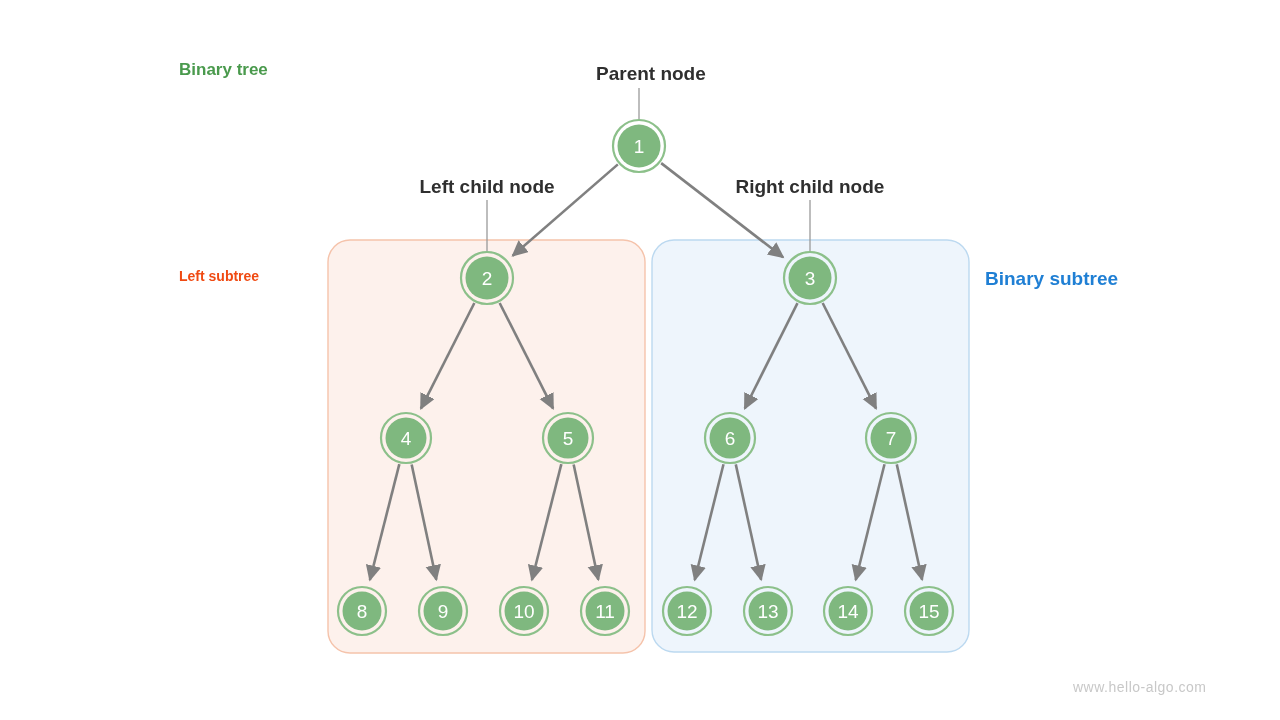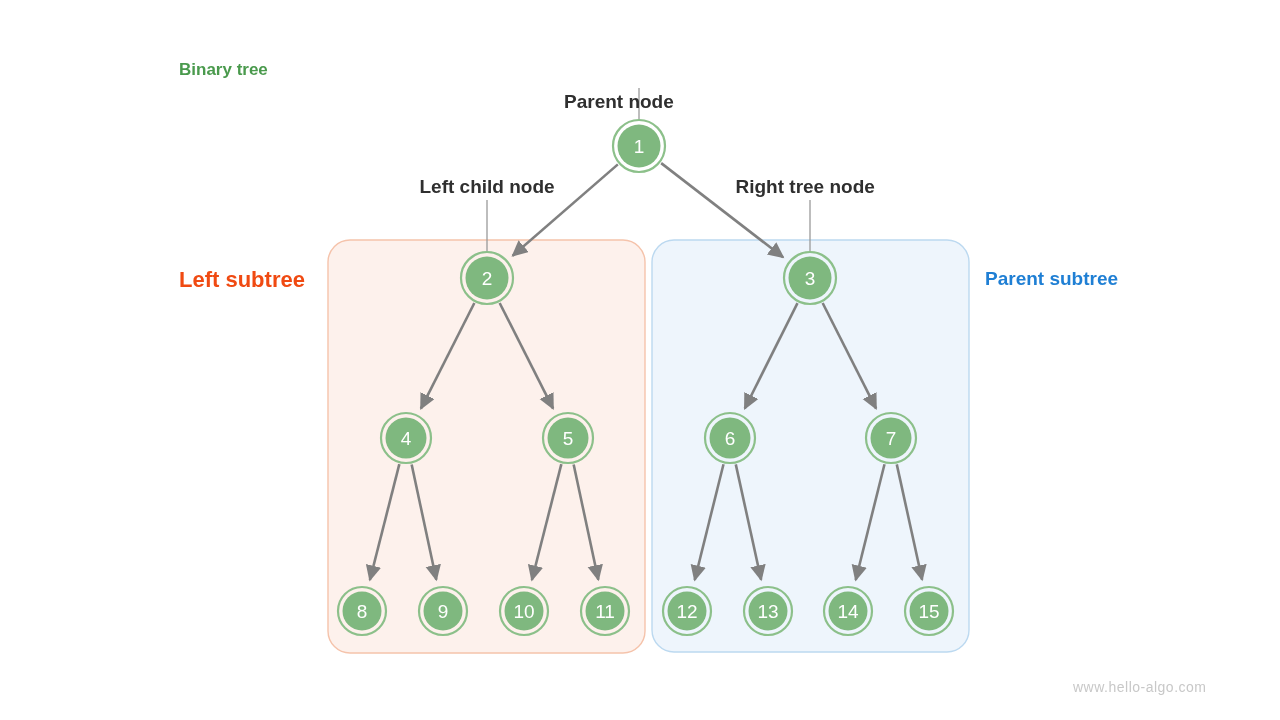--- a/index.html
+++ b/index.html
@@ -31,21 +31,21 @@
   }
   .label-title {
     font-size: 17px;
     color: #4a9a4d;
   }
   .label-annot {
     font-size: 19px;
     color: #2f2f2f;
   }
   .label-left-subtree {
-    font-size: 22px;
+    font-size: 14px;
     color: #f04a12;
   }
   .label-right-subtree {
     font-size: 19px;
     color: #1f7fd4;
   }
   .watermark {
     position: absolute;
     font-family: Liberation Sans, sans-serif;
     font-size: 14px;
@@ -171,22 +171,22 @@
         <g>
           <circle cx="929" cy="611" r="24" fill="none" stroke="#8cc08a" stroke-width="2.2"></circle>
           <circle cx="929" cy="611" r="19.5" fill="#7fb87f" stroke="none"></circle>
           <text x="929" y="611.5" class="node-text">15</text>
         </g>
       </g>
   </svg>
 
   <div class="label label-title" style="left:179px; top:61px;">Binary tree</div>
 
-  <div class="label label-annot" id="callout-parent" style="left: 564px; top: 63.5px; margin-top: 28px;">Parent node</div>
+  <div class="label label-annot" id="callout-parent" style="left: 596px; top: 63.5px;">Parent node</div>
   <div class="label label-annot" id="callout-left-child" style="left: 419.5px; top: 176.5px;">Left child node</div>
-  <div class="label label-annot" id="callout-right-child" style="left: 735.5px; top: 176.5px;">Right tree node</div>
+  <div class="label label-annot" id="callout-right-child" style="left: 735.5px; top: 176.5px;">Right child node</div>
 
   <div class="label label-left-subtree" style="left:179px; top:269px;">Left subtree</div>
-  <div class="label label-right-subtree" style="left:985px; top:269px;">Parent subtree</div>
+  <div class="label label-right-subtree" style="left:985px; top:269px;">Binary subtree</div>
 
   <div class="watermark" style="left:1073px; top:679px;">www.hello-algo.com</div>
 
 </div>
 
 </body></html>

